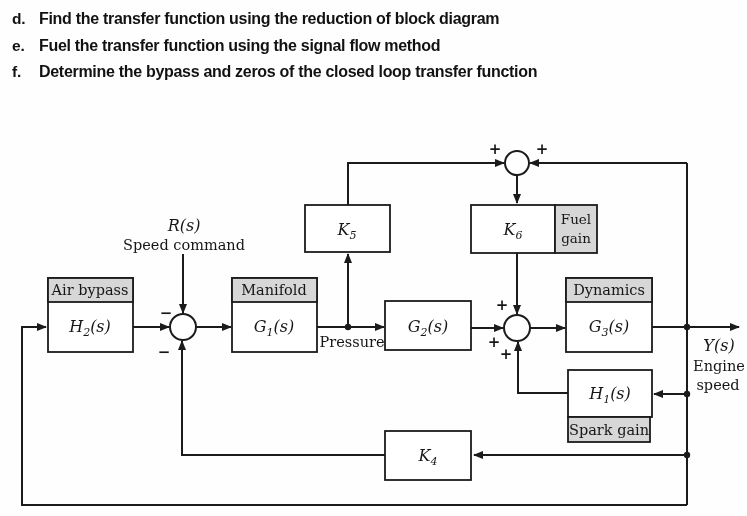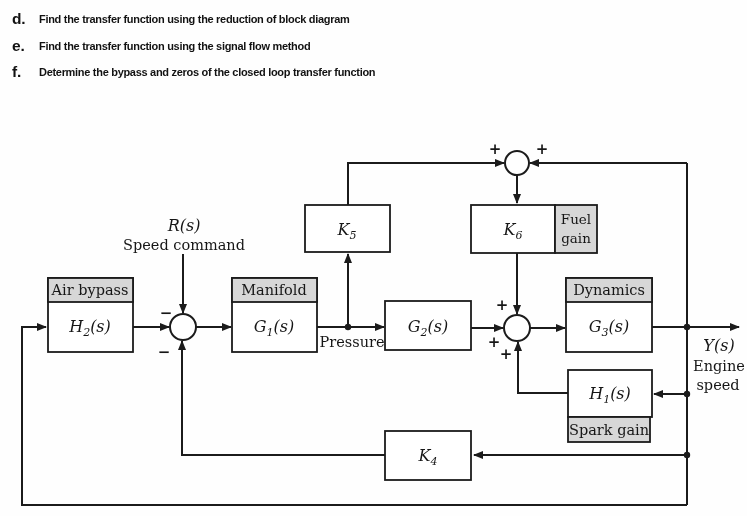--- a/index.html
+++ b/index.html
@@ -6,21 +6,21 @@
   .page{
     position:relative;
     width:747px;height:516px;
     background:#fefefe;
     overflow:hidden;
     font-family:"Liberation Sans", sans-serif;
   }
   .questions{position:absolute;top:6px;left:12px;color:#121212;}
   .q-row{display:flex;line-height:26.5px;white-space:nowrap;}
   .q-letter{width:27px;font-size:15.5px;font-weight:700;letter-spacing:-0.2px;}
-  .q-text{font-size:11px;font-weight:700;letter-spacing:-0.3px;}
+  .q-text{font-size:16px;font-weight:700;letter-spacing:-0.3px;}
   svg.diagram{position:absolute;left:0;top:0;}
   .blk{fill:#ffffff;stroke:#1b1b1b;stroke-width:1.8;}
   .hdr{stroke:#1b1b1b;stroke-width:1.8;}
   .sum{fill:#ffffff;stroke:#1b1b1b;stroke-width:2;}
   .wire{fill:none;stroke:#1b1b1b;stroke-width:2;}
   .dot{fill:#1b1b1b;}
   text{fill:#161616;font-family:"DejaVu Serif","Liberation Serif",serif;}
   .word{font-size:14.5px;}
   .small{font-size:13.5px;}
   .math{font-size:16px;font-style:italic;}
@@ -32,21 +32,21 @@
 
 <div class="page">
 
   <div class="questions">
     <div class="q-row">
       <span class="q-letter">d.</span>
       <span class="q-text">Find the transfer function using the reduction of block diagram</span>
     </div>
     <div class="q-row">
       <span class="q-letter">e.</span>
-      <span class="q-text">Find the transfer function using the signal flow method</span>
+      <span class="q-text">Fuel the transfer function using the signal flow method</span>
     </div>
     <div class="q-row">
       <span class="q-letter">f.</span>
       <span class="q-text">Determine the bypass and zeros of the closed loop transfer function</span>
     </div>
   </div>
 
   <svg class="diagram" width="747" height="516" viewBox="0 0 747 516">
     <defs>
       <marker id="arr" markerWidth="11" markerHeight="10" refX="9" refY="4" orient="auto" markerUnits="userSpaceOnUse">

